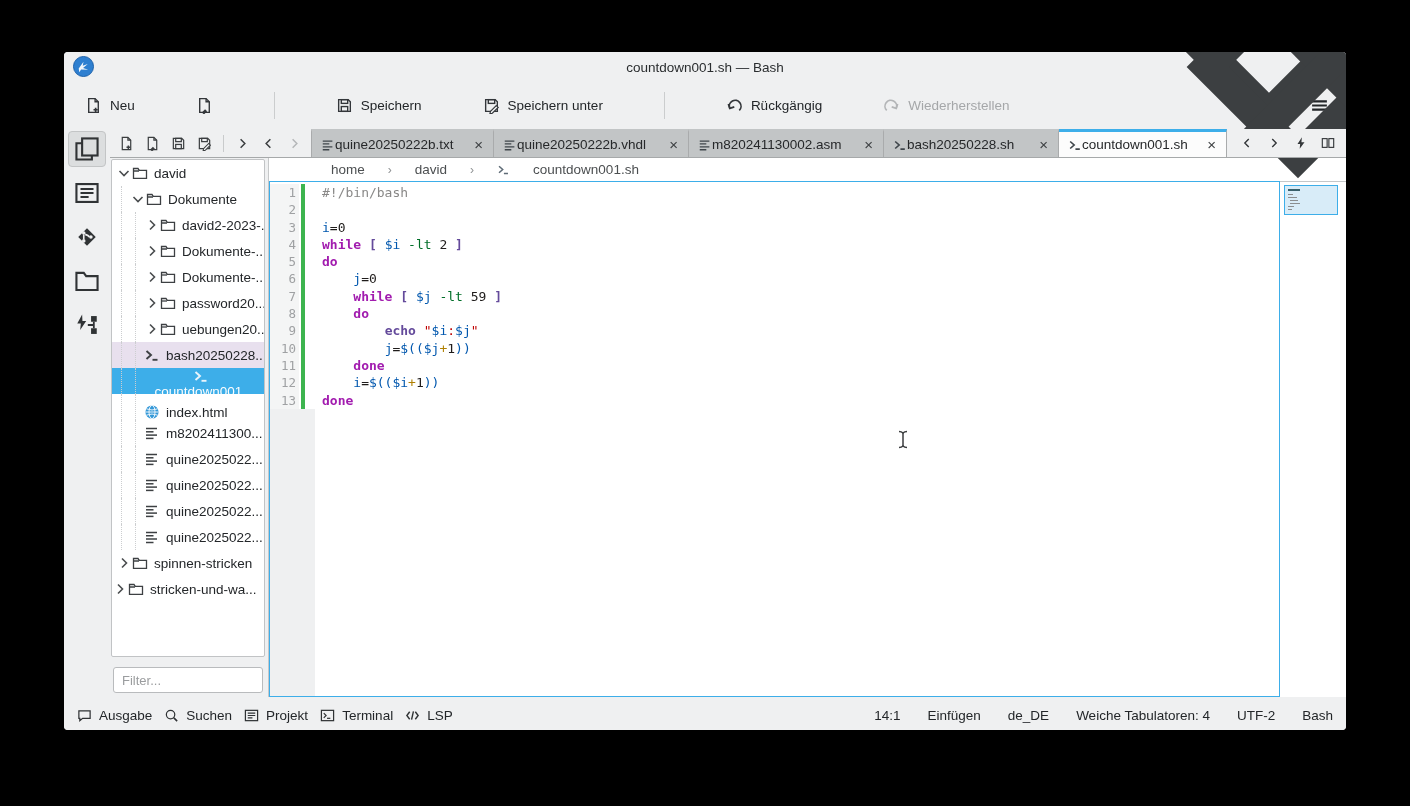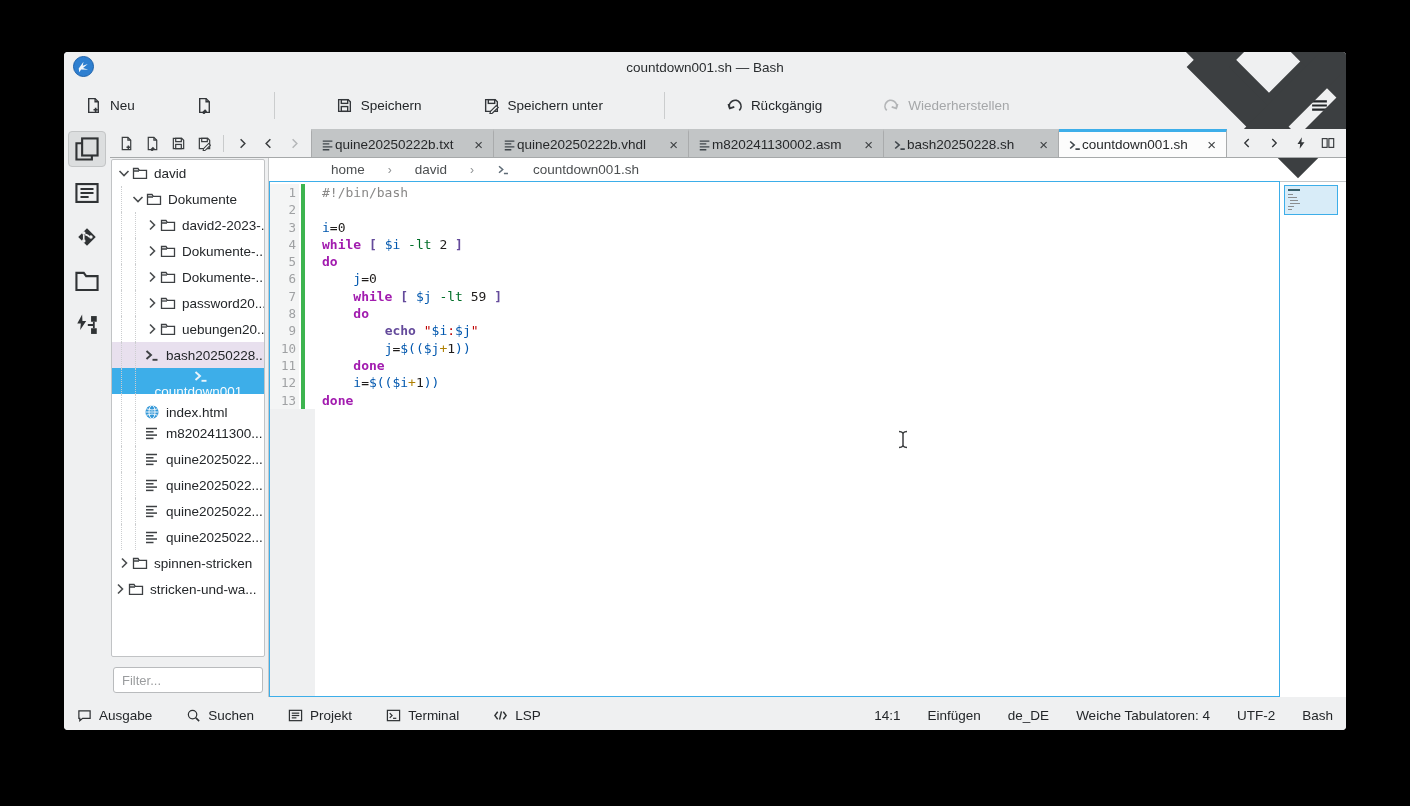--- a/index.html
+++ b/index.html
@@ -108,21 +108,21 @@
   .tk-g{color:#b08000;}
   .tk-n{color:#1f1c1b;}
 
   .mapcol{flex:1;background:#fff;border-top:1px solid #c4c7c9;position:relative;}
   .mapbox{position:absolute;left:4px;top:3px;width:52px;height:28px;background:#d8ecf8;border:1px solid #3daee9;}
   .mapline{position:absolute;height:1px;background:#8b8e90;}
   .mapline.dark{background:#39606b;height:2px;}
 
   
   .statusbar{height:30px;flex:none;display:flex;align-items:center;padding:0 13px;font-size:13.5px;color:#232629;background:#eff0f1;}
-  .sb-left{display:flex;align-items:center;gap:34px;}
+  .sb-left{display:flex;align-items:center;gap:12px;}
   .sb-right{margin-left:auto;display:flex;align-items:center;gap:27px;}
   .sb-item{display:flex;align-items:center;gap:7px;}
   .sb-item .icon{width:15px;height:15px;color:#2f3234;}
 
   
   #mouse-cursor{position:absolute;left:897px;top:430px;width:12px;height:19px;z-index:50;pointer-events:none;}
 </style>
 </head>
 <body>
 

